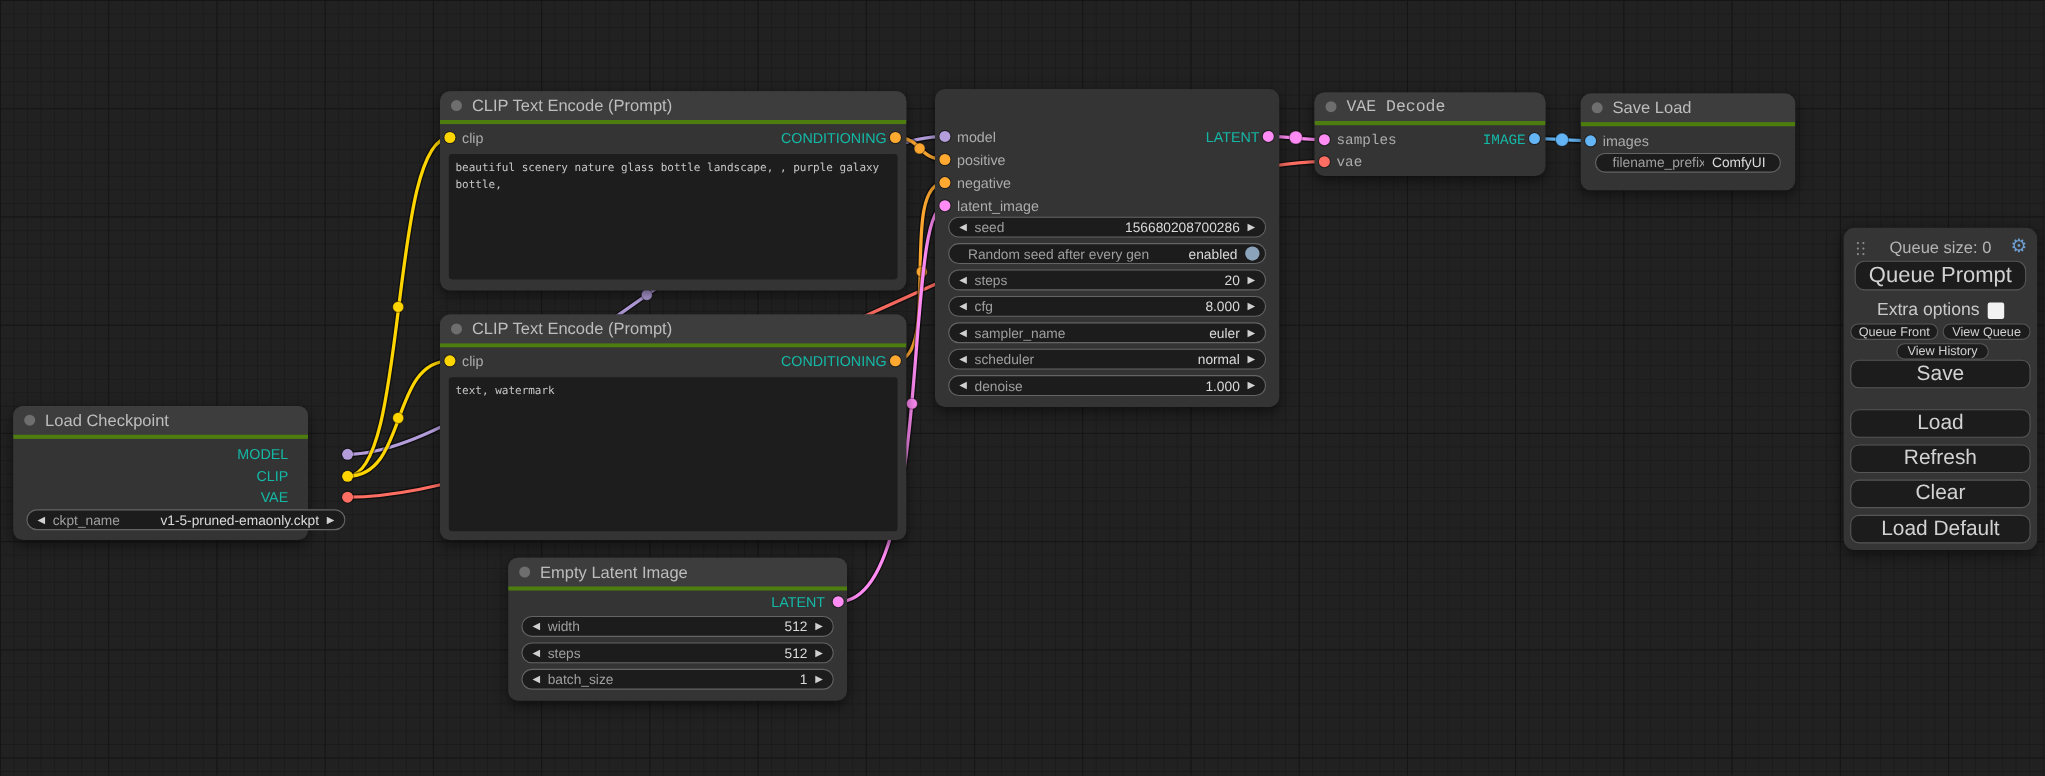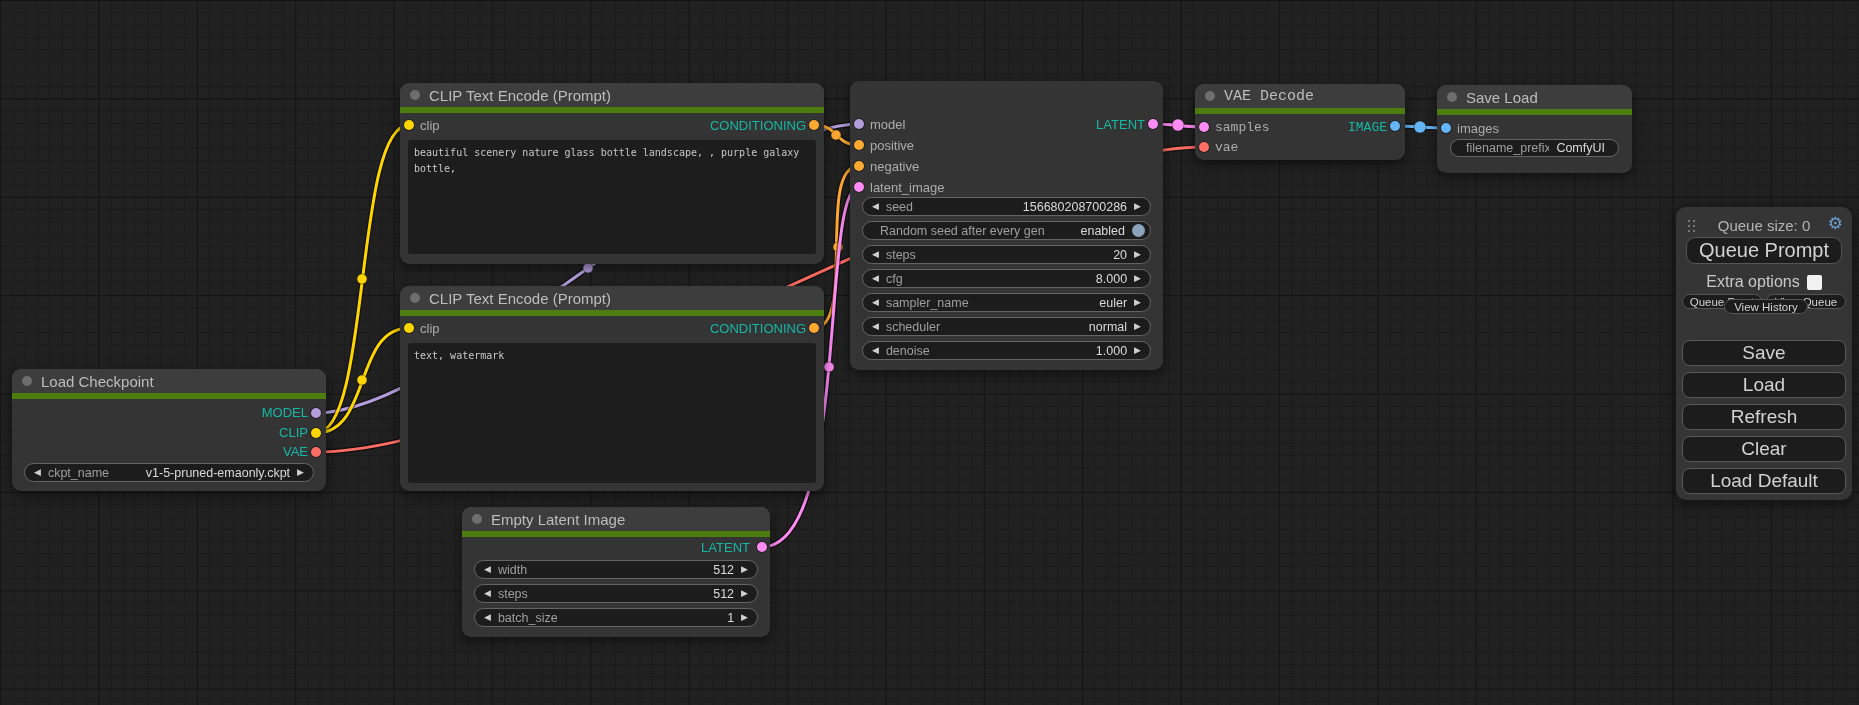--- a/index.html
+++ b/index.html
@@ -16,21 +16,21 @@
   }
   svg.wires{position:absolute;left:0;top:0;z-index:1;}
   .wo{fill:none;stroke:rgba(0,0,0,.5);stroke-width:5.5px;stroke-linecap:round;}
   .wc{fill:none;stroke-width:3px;stroke-linecap:round;}
   .wd{stroke:rgba(0,0,0,.35);stroke-width:1px;}
 
   .node{position:absolute;background:#343434;border-radius:9px;
     box-shadow:0 4px 12px rgba(0,0,0,.5);z-index:2;}
   .ntitle{height:30px;background:#3d3d3d;border-radius:9px 9px 0 0;
     display:flex;align-items:center;padding:0 10px;gap:9px;
-    border-bottom:6px solid #4d7c0f;box-sizing:border-box;}
+    border-bottom:4px solid #4d7c0f;box-sizing:border-box;}
   .tdot{width:10px;height:10px;border-radius:50%;background:#6e6e6e;flex:none;}
   .ttext{font-size:15px;color:#bdbdbd;white-space:nowrap;overflow:hidden;}
   .slot{position:absolute;font-size:13px;color:#acacac;line-height:15px;white-space:nowrap;}
   .slot.out{color:#14b8a6;}
   .dot{position:absolute;width:10px;height:10px;border-radius:50%;
     box-shadow:0 0 0 1px rgba(0,0,0,.35);}
   .pill{position:absolute;height:19px;box-sizing:border-box;background:#1c1c1c;
     border:1px solid #646464;border-radius:10px;display:flex;align-items:center;
     gap:7px;padding:0 9px;font-size:12.5px;}
   .arr{font-size:9px;color:#d0d0d0;line-height:1;flex:none;}
@@ -106,21 +106,21 @@
       <path class="wc" d="M1153,124 C1170,124 1187,127 1204,127" stroke="#ff8cf5"></path>
       <circle class="wd" cx="1178" cy="125" r="6" fill="#ff8cf5"></circle>
     </g>
     <g>
       <path class="wo" d="M1395,126 C1412,126 1429,128 1446,128"></path>
       <path class="wc" d="M1395,126 C1412,126 1429,128 1446,128" stroke="#64b5f6"></path>
       <circle class="wd" cx="1420" cy="127" r="6" fill="#64b5f6"></circle>
     </g>
   </svg>
 
-  <div class="node" style="left:12px;top:369px;width:314px;height:122px;">
+  <div class="node" style="left:12px;top:369px;width:268px;height:122px;">
     <div class="ntitle">
       <span class="tdot"></span>
       <span class="ttext">Load Checkpoint</span>
     </div>
     <span class="slot out" style="right:18px;top:36px;">MODEL</span>
     <span class="slot out" style="right:18px;top:56px;">CLIP</span>
     <span class="slot out" style="right:18px;top:75px;">VAE</span>
     <span class="dot" style="left: 299px; top: 39px; background: rgb(179, 157, 219);"></span>
     <span class="dot" style="left: 299px; top: 59px; background: rgb(255, 213, 0);"></span>
     <span class="dot" style="left: 299px; top: 78px; background: rgb(255, 110, 99);"></span>
@@ -268,21 +268,21 @@
     <span class="dots"></span>
     <div class="mtitle">Queue size: 0</div>
     <span class="gear" style="color: rgb(111, 159, 210);">⚙</span>
     <div class="btn" style="left:10px;top:30px;width:156px;height:27px;font-size:20px;border-radius:9px;text-align:right;">Queue Prompt</div>
     <div class="extra">
       <span>Extra options</span>
       <span class="cbx"></span>
     </div>
     <div class="btn small" style="left:6px;top:87px;width:80px;">Queue Front</div>
     <div class="btn small" style="left:90px;top:87px;width:80px;">View Queue</div>
-    <div class="btn small" style="left:48px;top:92px;width:84px;">View History</div>
-    <div class="btn big" style="top:133px;text-align:right;">Save</div>
+    <div class="btn small" style="left:48px;top:105px;width:84px;">View History</div>
+    <div class="btn big" style="top:120px;text-align:right;">Save</div>
     <div class="btn big" style="top:165px;">Load</div>
     <div class="btn big" style="top:197px;">Refresh</div>
     <div class="btn big" style="top:229px;">Clear</div>
     <div class="btn big" style="top:261px;">Load Default</div>
   </div>
 
 </div>
 
 </body></html>

